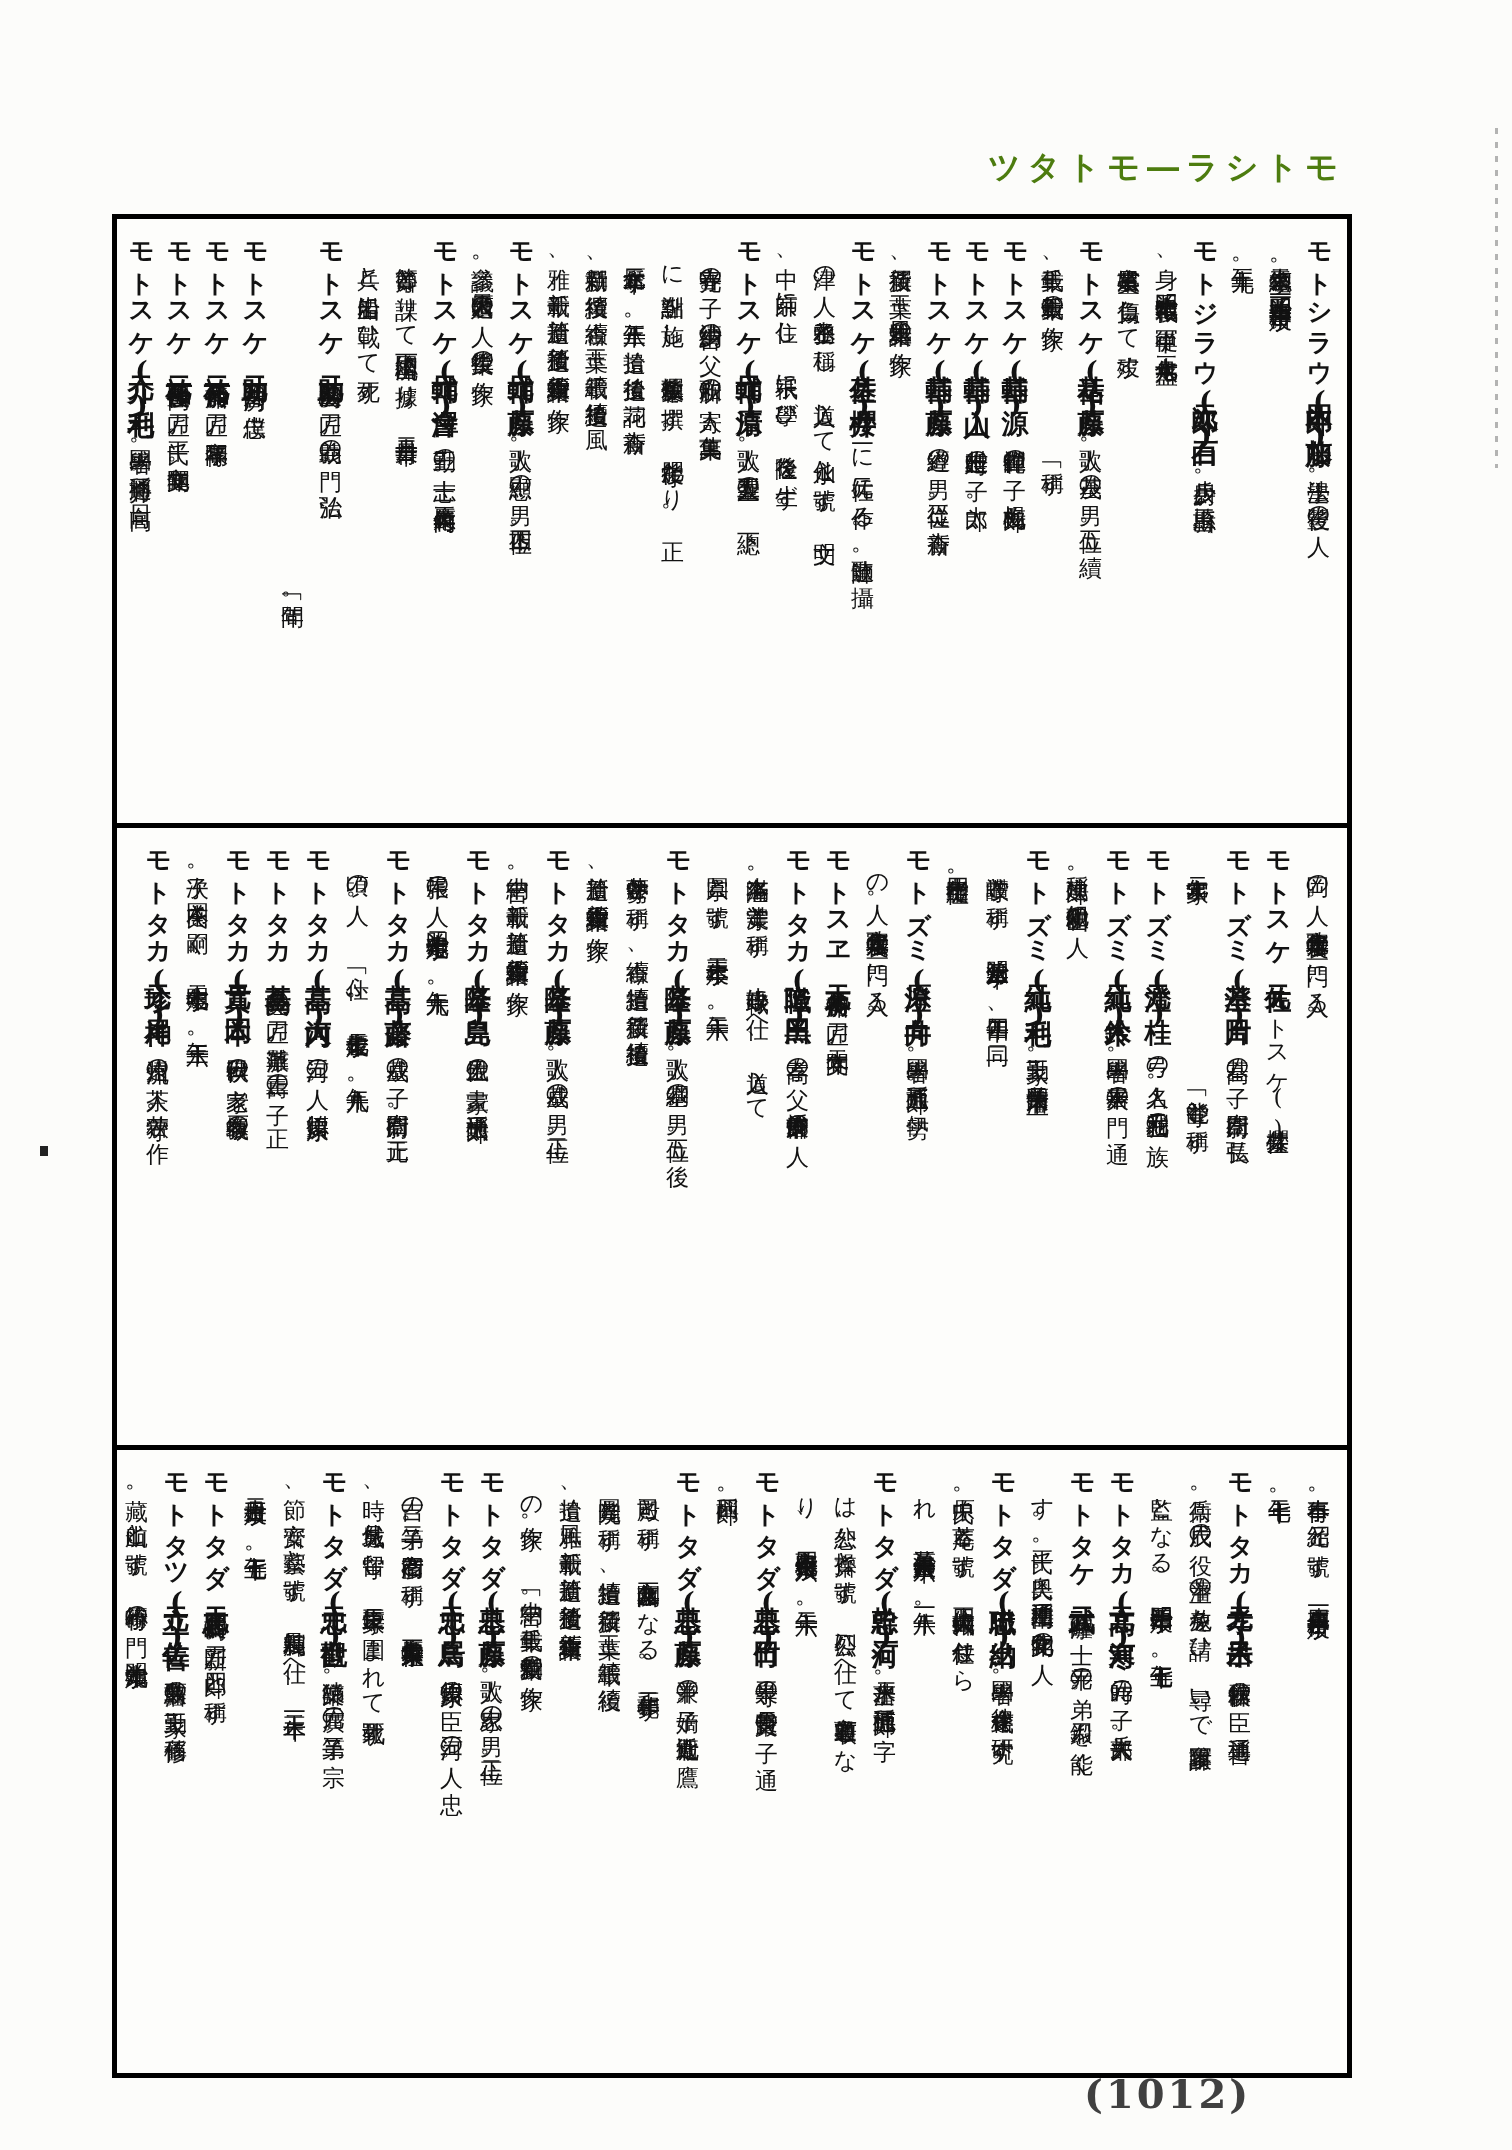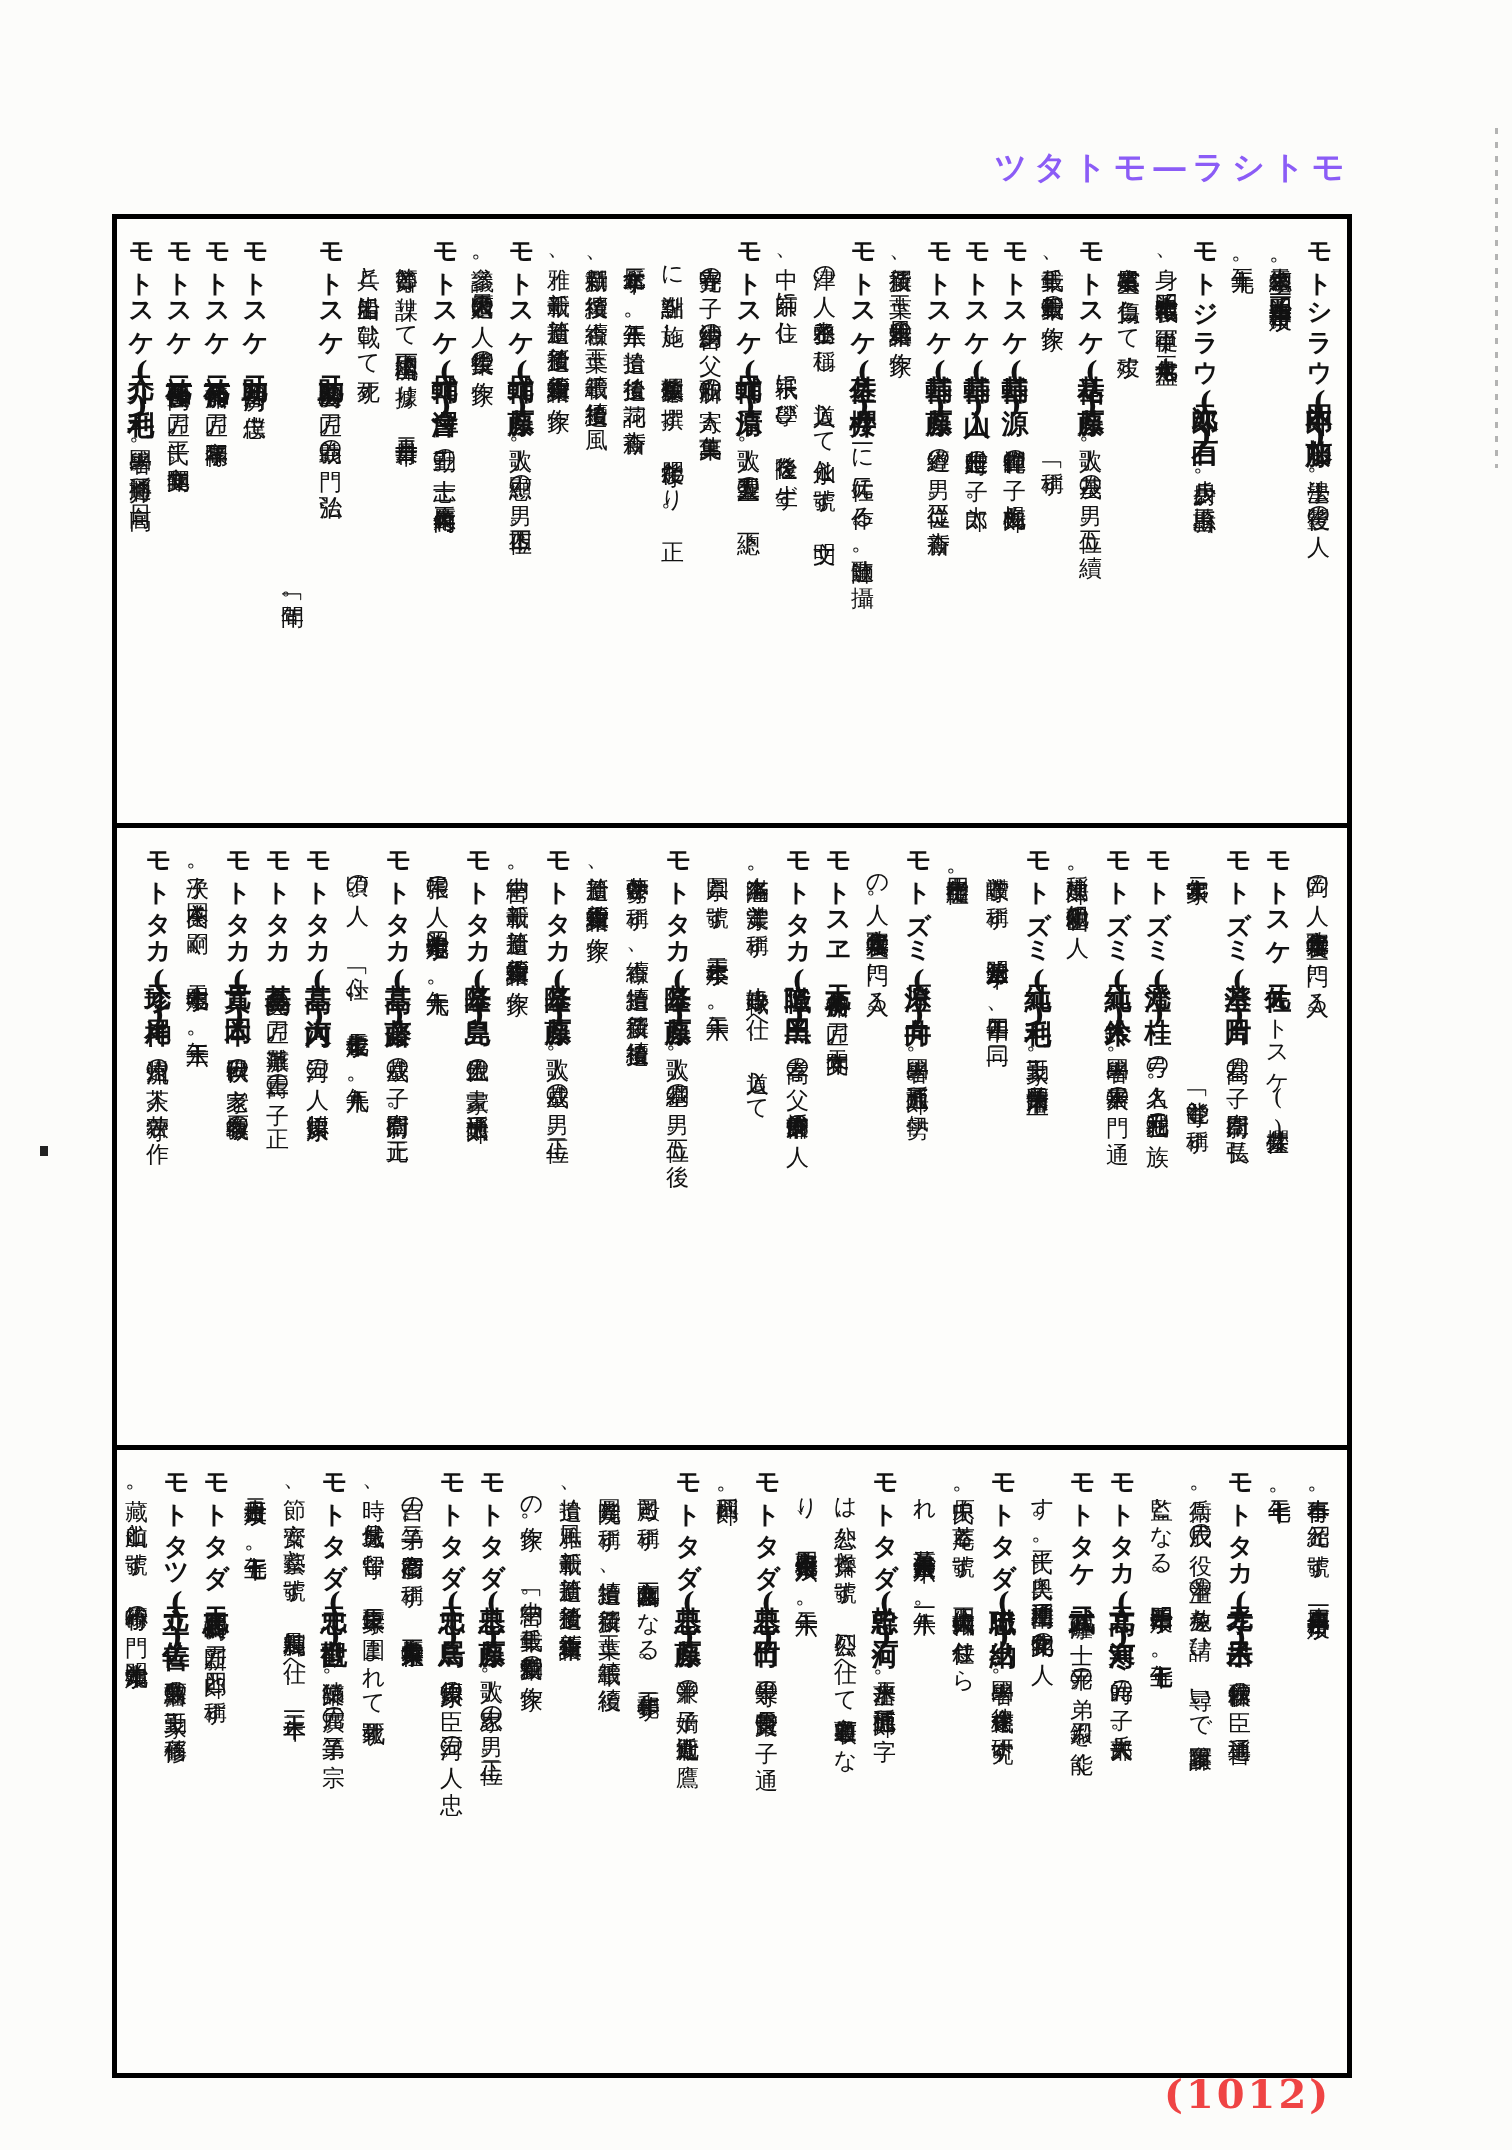--- a/index.html
+++ b/index.html
@@ -10,22 +10,21 @@
     color:#121212;
     font-family:"DejaVu Serif","Liberation Serif",serif;
     overflow:hidden;
   }
   .running-head {
     position:absolute;
     top:146px; left:988px; width:370px;
     font-size:32px; font-weight:bold;
     letter-spacing:7px;
     white-space:nowrap;
-    color:#8b5cf6;
-    text-align:center;
+    color:#4d7c0f;
   }
   .dict-table {
     position:absolute;
     left:112px; top:214px;
     width:1240px; height:1864px;
     border:5px solid #000;
     background:#fdfdfb;
     display:flex; flex-direction:column;
   }
   .band {
@@ -46,24 +45,24 @@
     height:100%;
   }
   .band-2 .col { line-height:40px; }
   .band-3 .col { line-height:39px; }
   .col .k { font-weight:bold; font-size:25px; }
   .col .n { font-weight:bold; font-size:27px; margin-inline-start:10px; }
   .col .t { margin-inline-start:10px; }
   .col .t.only { margin-inline-start:0; }
   .page-number {
     position:absolute;
-    left:1164px; top:2070px;
+    left:1084px; top:2070px;
     font-size:40px; font-weight:bold;
     letter-spacing:3px;
-    color:#ef4444;
+    color:#404040;
   }
   .edge-artifact {
     position:absolute;
     left:1495px; top:128px;
     width:3px; height:340px;
     background:repeating-linear-gradient(#777 0 6px, transparent 6px 14px);
     opacity:.55;
   }
   .speck { position:absolute; background:#222; }
 </style>

